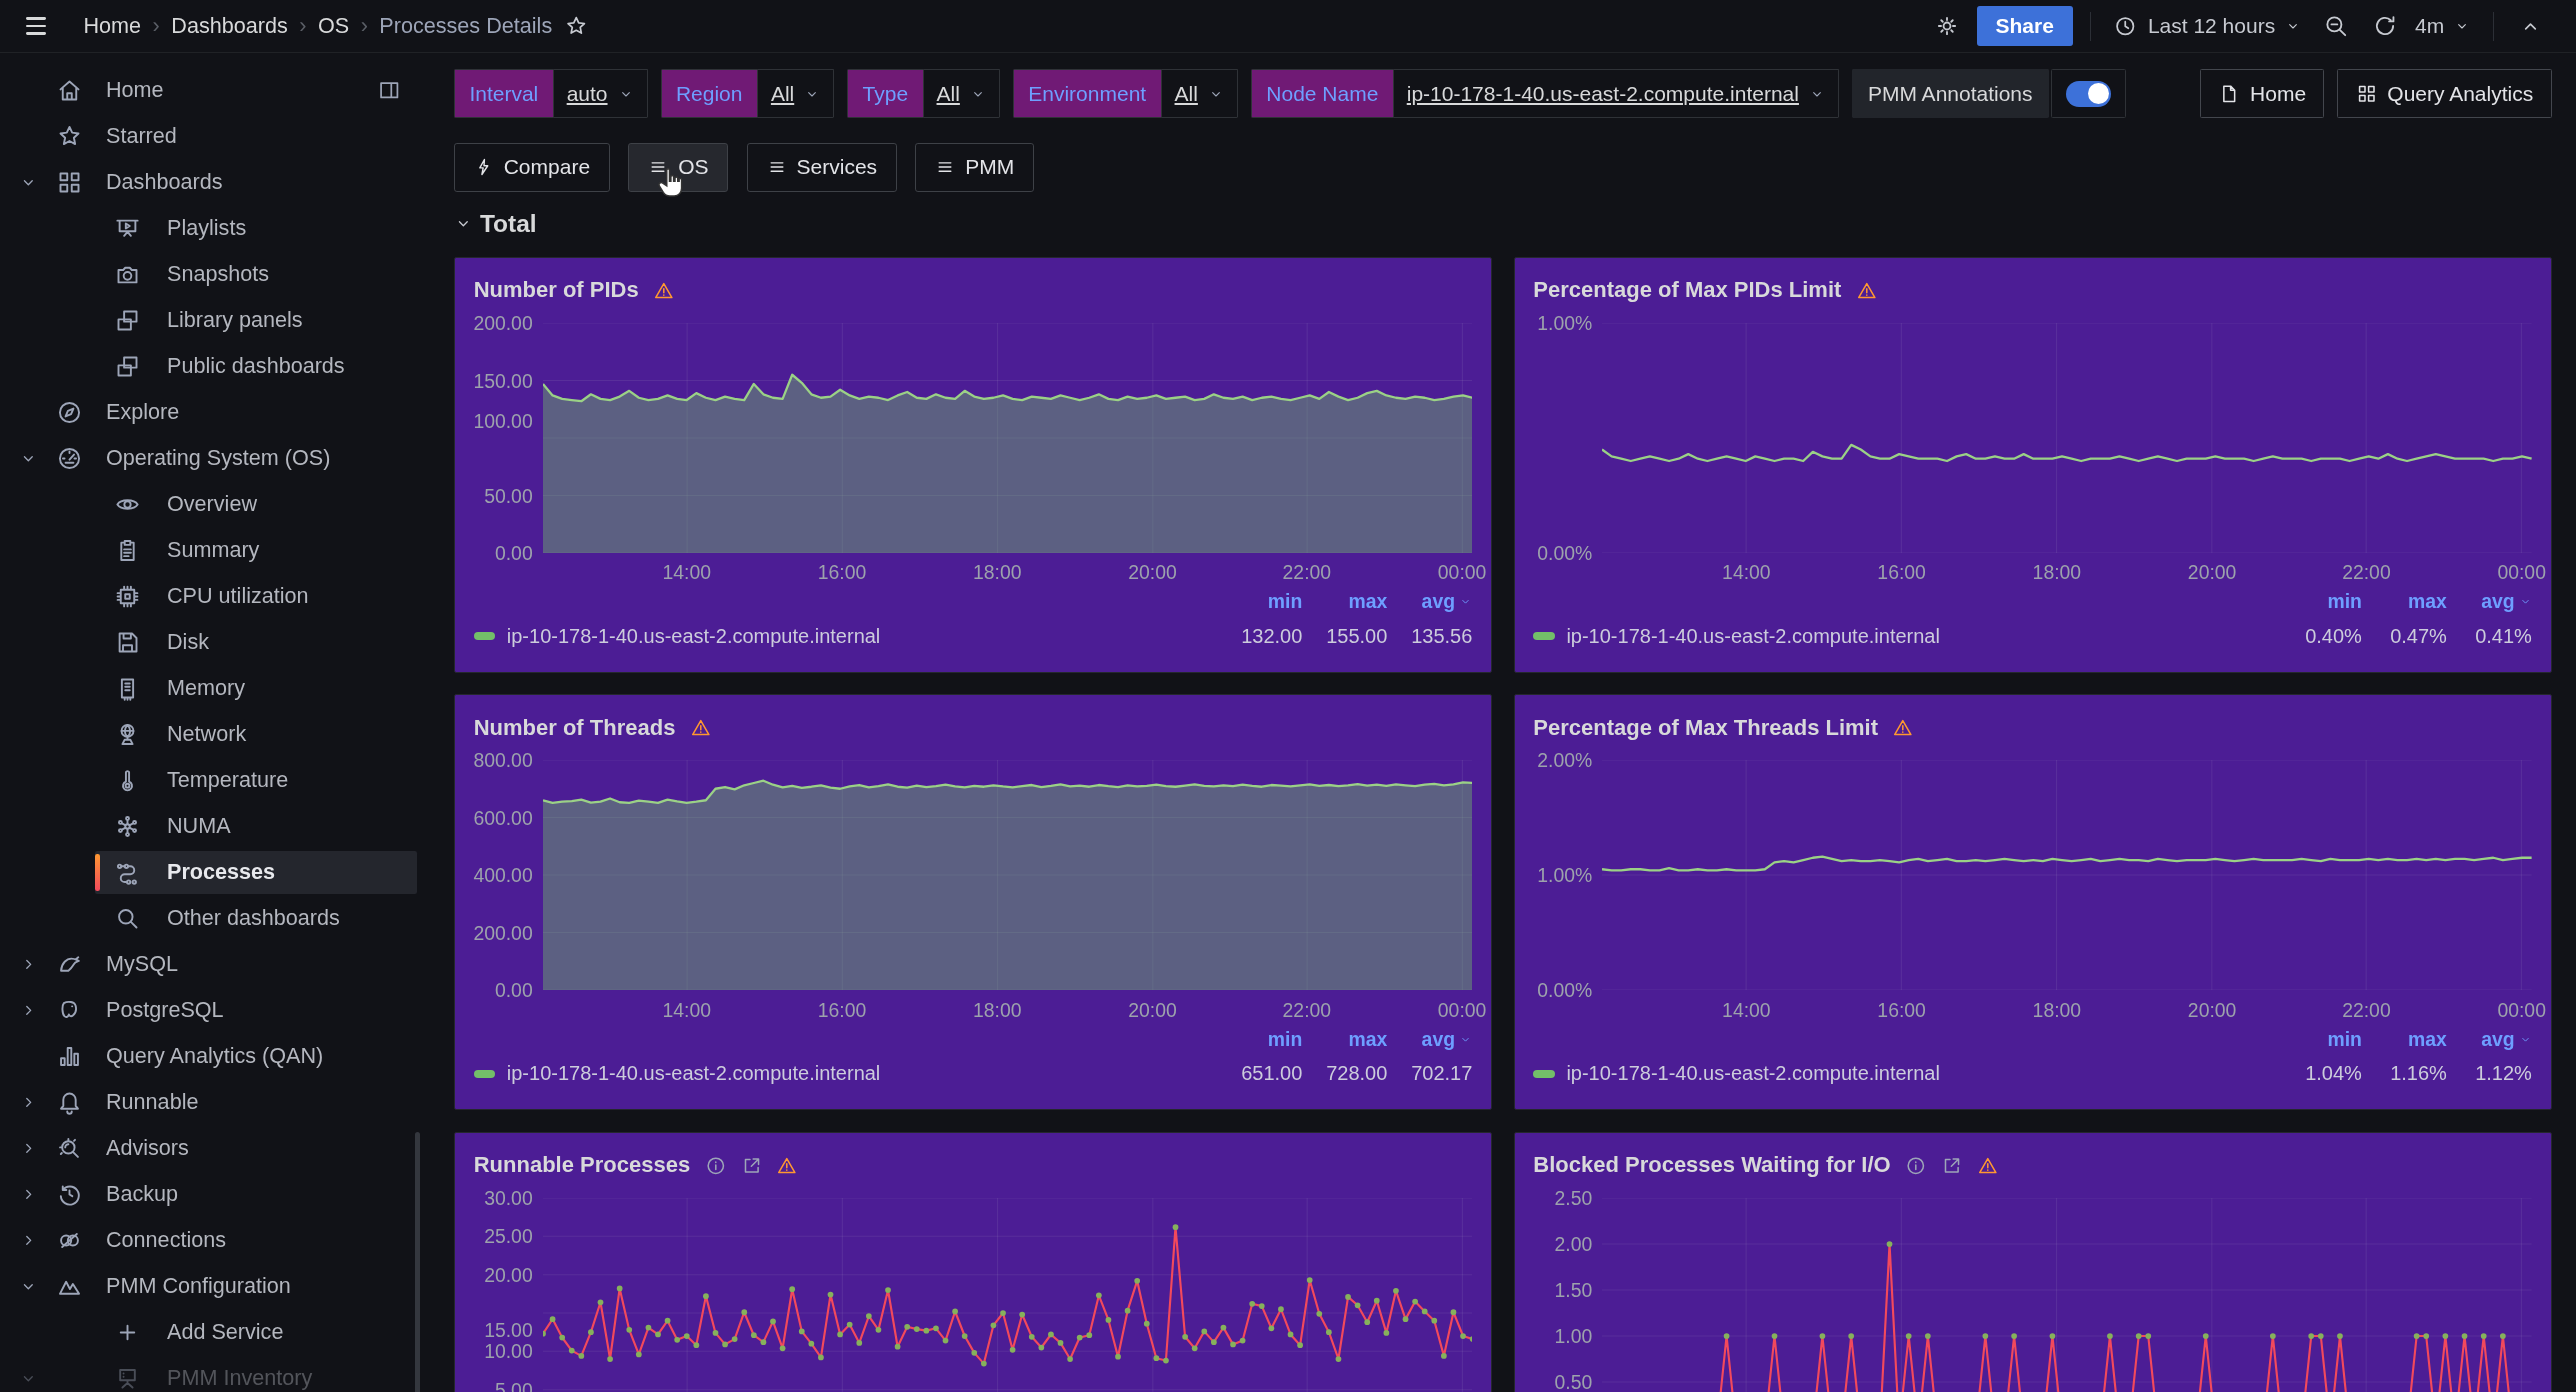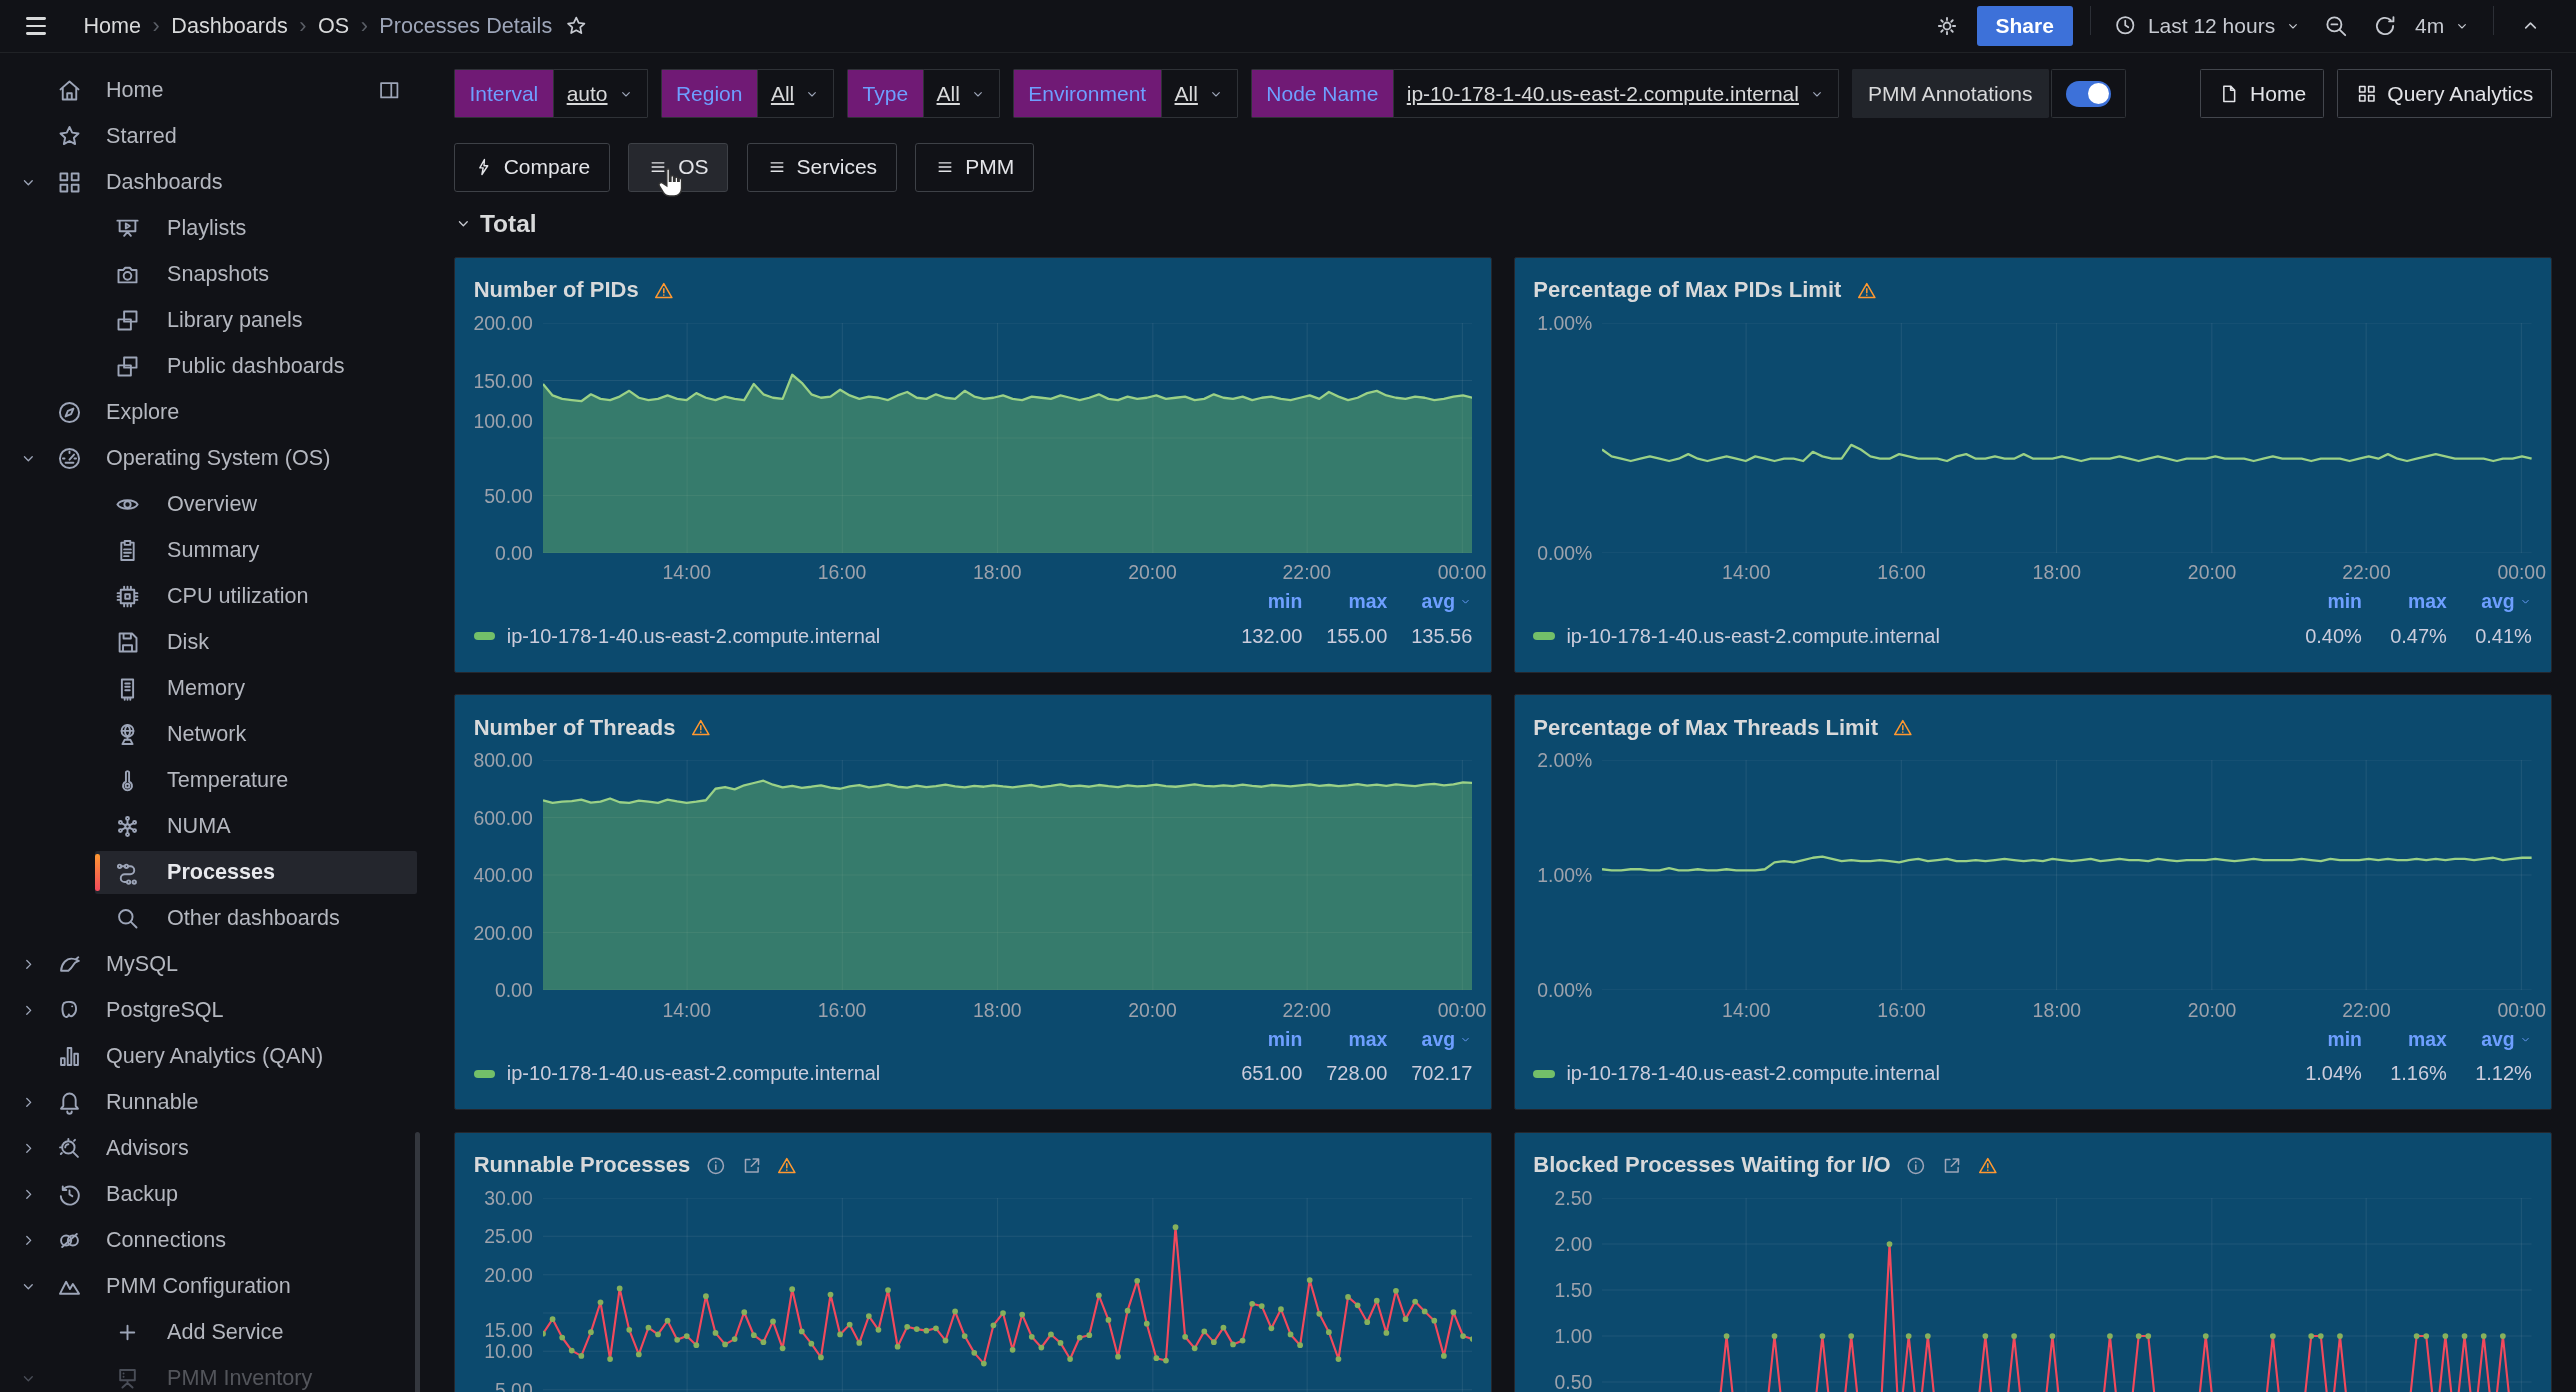--- a/index.html
+++ b/index.html
@@ -10,21 +10,21 @@
 
   
   #topbar { position:absolute; top:0; left:0; width:100%; height:53px; display:flex; align-items:center;
     padding:0 26px; background:#111217; border-bottom:0.7px solid #202226; z-index:5; }
   .hamburger { width:33px; height:33px; display:flex; flex-direction:column; justify-content:center; gap:5px; cursor:pointer; margin-right:24.5px; }
   .hamburger span { display:block; width:20px; height:2.4px; background:#D8D9DA; border-radius:1.4px; }
   #breadcrumb { display:flex; align-items:center; gap:11.5px; font-size:21.6px; }
   #breadcrumb .crumb { color:#D8D9DA; cursor:pointer; }
   #breadcrumb .crumb.current { color:#9DA5B8; cursor:default; }
   #breadcrumb .sep { color:#5A5E66; font-size:21.6px; }
-  .tb-right { margin-left:auto; display:flex; gap:10px; }
+  .tb-right { margin-left:auto; display:flex; align-items:center; gap:10px; }
   .tb-icon-btn { width:39px; height:39px; display:flex; align-items:center; justify-content:center; color:#C7CAD1; cursor:pointer; border-radius:2.9px; }
   .share-btn { background:#3D71D9; color:#FFFFFF; font-size:21px; font-weight:600; border:none; border-radius:2.9px;
     height:40px; padding:0 18.7px; cursor:pointer; font-family:inherit; }
   .vdiv { width:0.7px; height:29px; background:#2C2F36; margin:0 7.2px; }
   .tb-text-btn { display:flex; align-items:center; gap:10px; color:#C7CAD1; font-size:21px; cursor:pointer; padding:0 5.8px; height:39px; }
 
   
   #sidebar { position:absolute; top:53px; left:0; bottom:0; width:421px; background:#111217; padding-top:14.4px; overflow:hidden; }
   .side-item { position:relative; height:46px; display:flex; align-items:center; font-size:21.6px; color:#B4B7BF; cursor:pointer; }
   .side-item .chev { position:absolute; left:18.7px; width:21.6px; height:21.6px; color:#9DA5B8; display:flex; align-items:center; }
@@ -62,21 +62,21 @@
   #links-row { display:flex; gap:18.7px; margin-top:24.5px; }
   .link-btn { height:49px; display:flex; align-items:center; gap:10px; padding:0 18.7px; background:transparent;
     border:0.7px solid #3E4147; border-radius:2.9px; color:#E3E4E8; font-size:21px; cursor:pointer; font-family:inherit; }
   .link-btn.hovered { background:#26282E; }
   #section-head { display:flex; align-items:center; gap:7.2px; margin-top:16px; height:32px; color:#D8D9DA;
     font-size:24.5px; font-weight:700; cursor:pointer; }
   #section-head .chev { color:#C7CAD1; }
 
   
   #panels { display:grid; grid-template-columns:1038px 1038px; grid-auto-rows:416px; gap:21.6px; margin-top:17.3px; }
-  .panel { background:#0c4a6e; border:0.7px solid #25272E; border-radius:2.2px; padding:10px 18.7px 0 18.7px; position:relative; }
+  .panel { background:#4c1d95; border:0.7px solid #25272E; border-radius:2.2px; padding:10px 18.7px 0 18.7px; position:relative; }
   .p-head { height:45px; display:flex; align-items:center; gap:14.4px; }
   .p-title { font-size:22px; font-weight:600; color:#D8D9DA; }
   .p-head .hicon { display:flex; color:#9DA5B8; cursor:pointer; }
   .p-head .hicon.warn { color:#FF9830; }
   .p-body { display:flex; height:230px; margin-top:10px; }
   .ylabels { position:relative; width:69px; flex:none; }
   .ylabels span { position:absolute; right:10px; transform:translateY(-50%); font-size:19.4px; color:#9DA2AC; white-space:nowrap; }
   .plot { flex:1; height:230px; }
   .p-xrow { position:relative; height:33px; margin-left:69px; }
   .p-xrow span { position:absolute; top:8.6px; transform:translateX(-50%); font-size:19.4px; color:#9DA2AC; }

